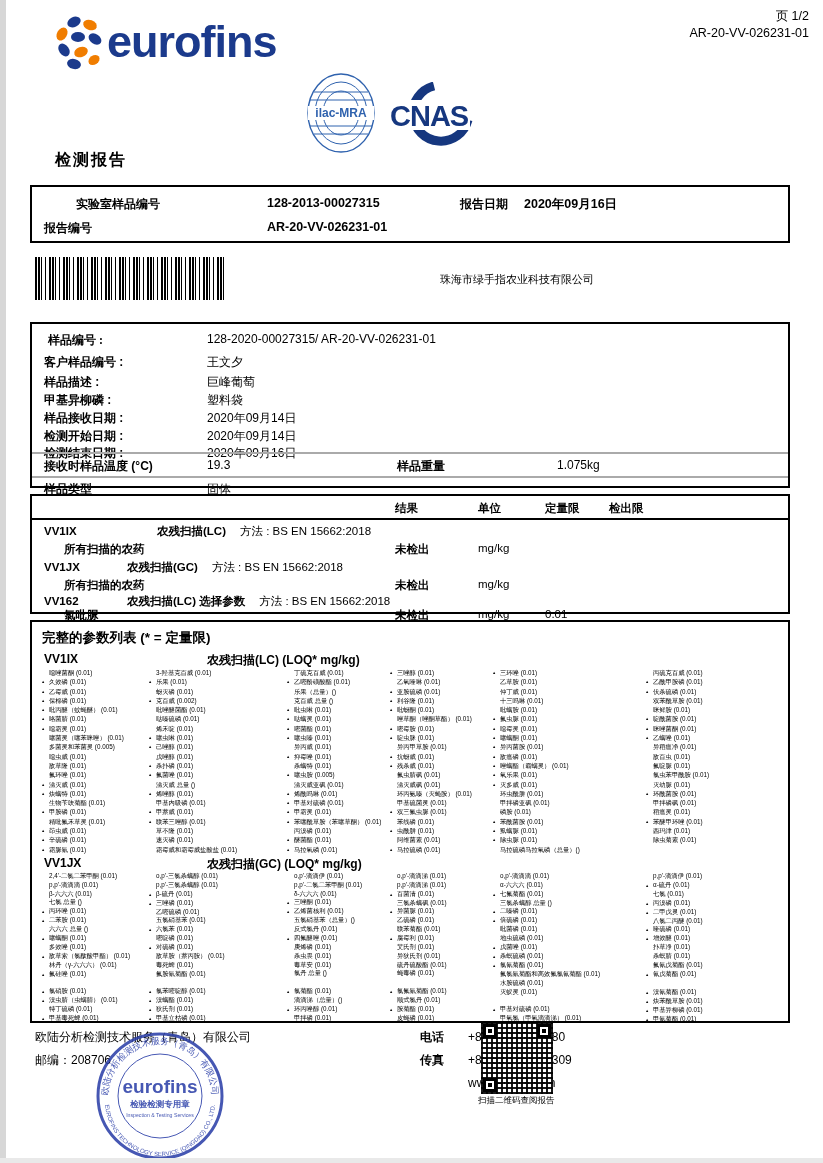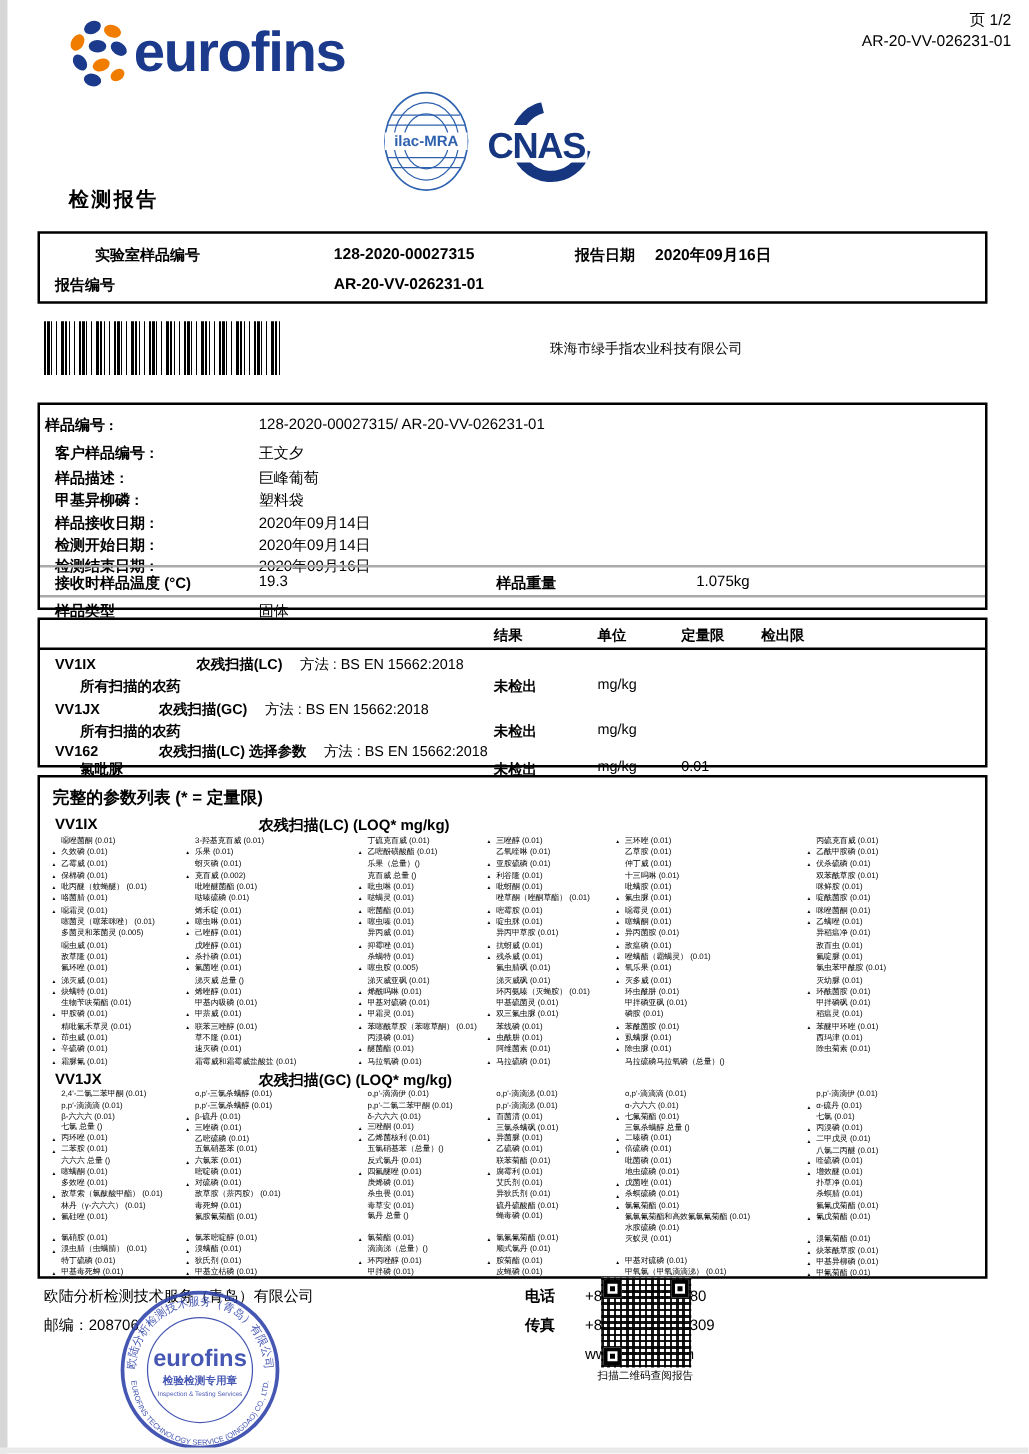--- a/index.html
+++ b/index.html
@@ -94,35 +94,35 @@
     <path d="M 50 4 A 28 28 0 1 0 84 38" fill="none" stroke="#16377f" stroke-width="9"></path>
     <rect x="6" y="18" width="80" height="30" fill="#fff"></rect>
     <text x="6" y="44" fill="#16377f" font-size="29" font-weight="bold" letter-spacing="-1">CNAS</text>
   </svg>
 
 
   <div class="doc-title">检测报告</div>
 
   <div class="box" style="left:30px;top:185px;width:760px;height:58px;">
     <span class="lbl abs" style="left:12px;top:9px;margin-left:32px;">实验室样品编号</span>
-    <span class="valb abs" style="left:235px;top:9px;">128-2020-00027315</span>
+    <span class="valb abs" style="left:235px;top:9px;">128-2013-00027315</span>
     <span class="lbl abs" style="left:428px;top:9px;">报告日期</span>
     <span class="valb abs" style="left:492px;top:9px;">2020年09月16日</span>
     <span class="lbl abs" style="left:12px;top:33px;">报告编号</span>
     <span class="valb abs" style="left:235px;top:33px;">AR-20-VV-026231-01</span>
   </div>
 
   <div class="barcode"></div>
   <div class="company">
     <div>珠海市绿手指农业科技有限公司</div>
   </div>
 
   <div class="box" style="left:30px;top:322px;width:760px;height:166px;">
     <div id="sample-rows">
-        <span class="lbl abs" style="left: 4px; top: 8px; font-family: Liberation Serif, serif;">样品编号 :</span>
+        <span class="lbl abs" style="left: 16px; top: 8px; font-family: Liberation Serif, serif;">样品编号 :</span>
         <span class="val abs" style="left: 175px; top: 8px;">128-2020-00027315/  AR-20-VV-026231-01</span>
         <span class="lbl abs" style="left: 12px; top: 30px;">客户样品编号 :</span>
         <span class="val abs" style="left: 175px; top: 30px;">王文夕</span>
         <span class="lbl abs" style="left: 12px; top: 50px;">样品描述 :</span>
         <span class="val abs" style="left: 175px; top: 50px;">巨峰葡萄</span>
         <span class="lbl abs" style="left: 12px; top: 68px;">甲基异柳磷 :</span>
         <span class="val abs" style="left: 175px; top: 68px;">塑料袋</span>
         <span class="lbl abs" style="left: 12px; top: 86px;">样品接收日期 :</span>
         <span class="val abs" style="left: 175px; top: 86px;">2020年09月14日</span>
         <span class="lbl abs" style="left: 12px; top: 104px;">检测开始日期 :</span>

